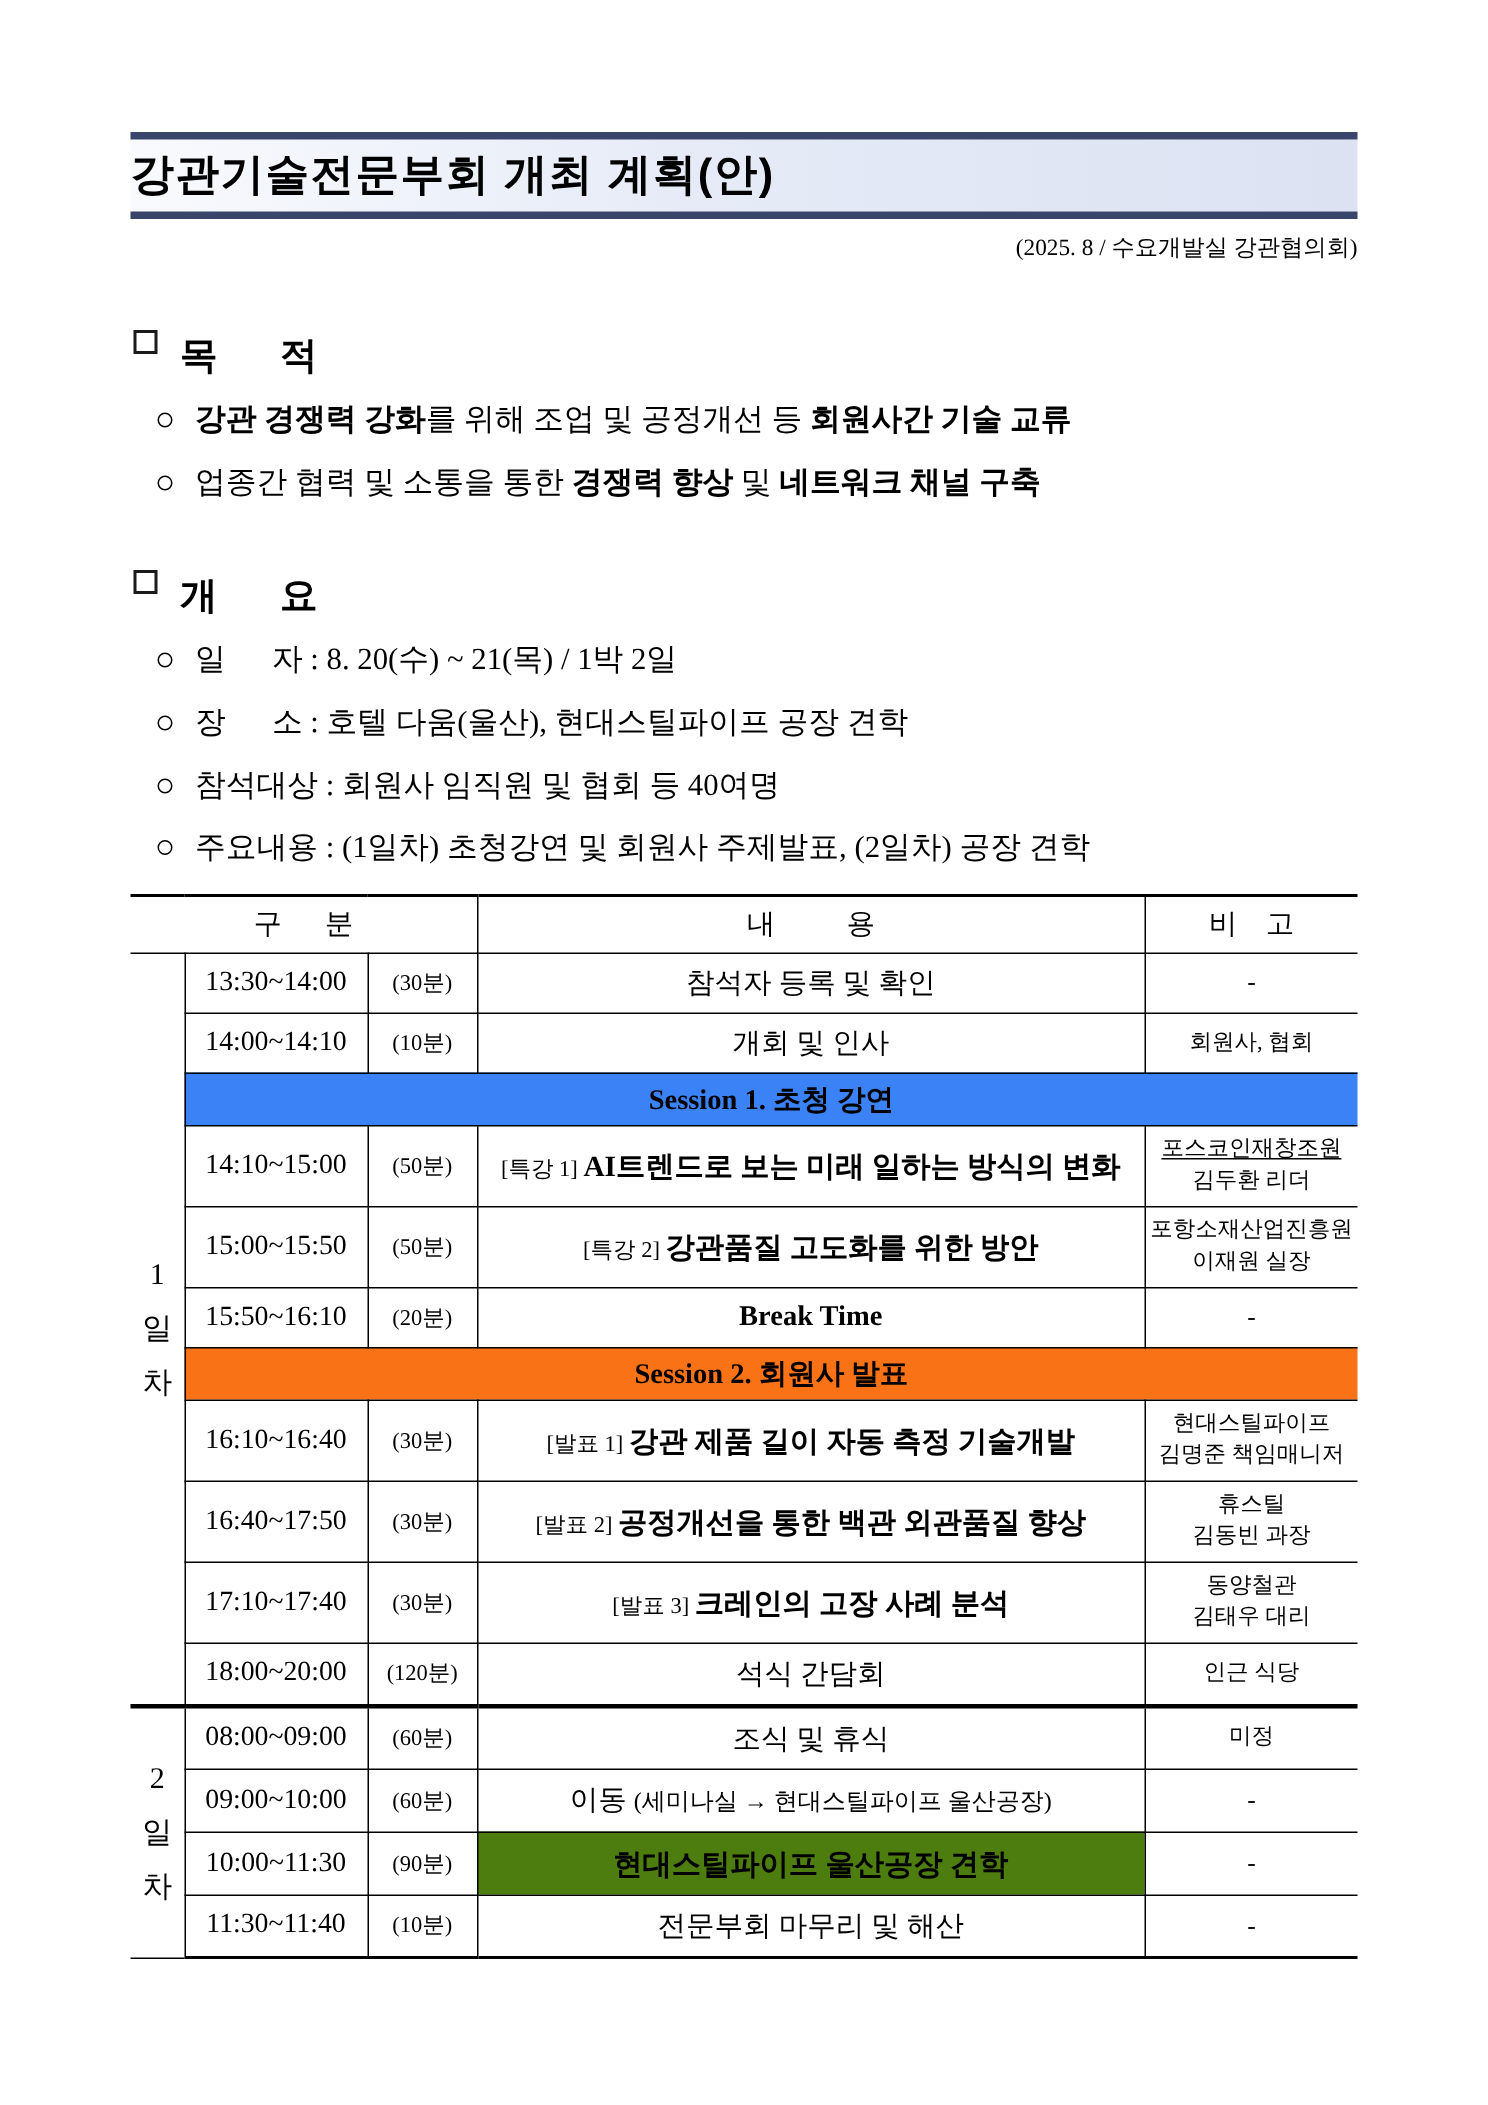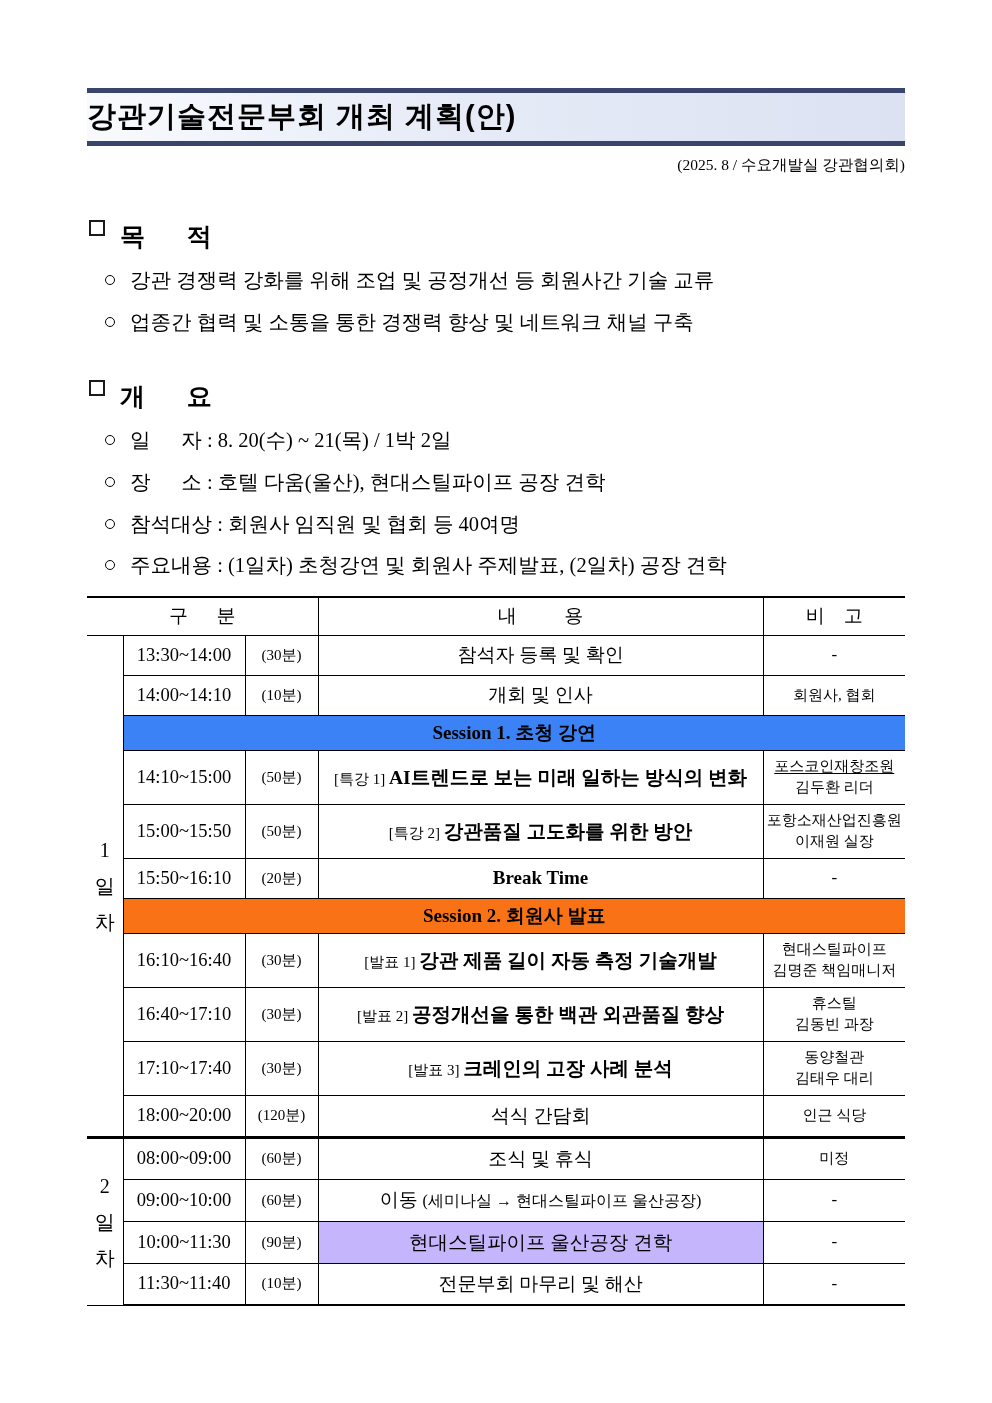--- a/index.html
+++ b/index.html
@@ -32,21 +32,21 @@
   .sq { width: 16px; height: 16px; border: 2px solid #1a1a1a; flex: none; }
   .sect .h {
     font-family: "Liberation Sans", sans-serif;
     font-weight: bold; font-size: 25px; white-space: pre;
   }
 
   
   .li { display: flex; align-items: flex-start; gap: 15px; margin: 13px 0 0 18px; font-size: 20.5px; line-height: 1.4; }
   .circ { width: 10px; height: 10px; border: 1.5px solid #000; border-radius: 50%; margin-top: 9px; flex: none; }
   .li .txt { white-space: pre-wrap; }
-  .b { font-weight: normal; }
+  .b { font-weight: bold; }
 
   
   table.sched {
     border-collapse: collapse; width: 100%; margin-top: 16px;
     table-layout: fixed; font-family: "Liberation Serif", serif;
   }
   table.sched td, table.sched th {
     border: 1px solid #000; text-align: center; vertical-align: middle; padding: 0;
   }
   .noL { border-left: none !important; }
@@ -69,21 +69,21 @@
   td.session { font-weight: bold; font-size: 19px; }
   td.session.s1 { background: #3b82f6; }
   td.session.s2 { background: #f97316; }
   td.lect { text-align: left; padding-left: 9px; }
   .pre { font-size: 15px; }
   .ttl { font-weight: bold; font-size: 19.5px; }
   td.rk { font-size: 15px; line-height: 1.4; }
   td.rk-dash { font-size: 17px; }
   .u { text-decoration: underline; text-underline-offset: 2px; }
   .sub { font-size: 16px; }
-  td.hl { background: #c4b5fd; font-weight: normal; font-size: 19.5px; }
+  td.hl { background: #4d7c0f; font-weight: bold; font-size: 19.5px; }
   .bold-c { font-weight: bold; }
 </style>
 </head>
 <body>
 
 <div class="page">
 
   <div class="titlebar">
     <div class="t">강관기술전문부회 개최 계획(안)</div>
   </div>
@@ -187,21 +187,21 @@
     <tr class="rh-b">
       <td class="time">16:10~16:40</td>
       <td class="dur">(30분)</td>
       <td class="content lect"><span class="pre">[발표 1] </span><span class="ttl">강관 제품 길이 자동 측정 기술개발</span></td>
       <td class="rk noR">
             <div>현대스틸파이프</div>
             <div>김명준 책임매니저</div>
           </td>
     </tr>
     <tr class="rh-b">
-      <td class="time">16:40~17:10</td>
+      <td class="time">16:40~17:50</td>
       <td class="dur">(30분)</td>
       <td class="content lect"><span class="pre">[발표 2] </span><span class="ttl">공정개선을 통한 백관 외관품질 향상</span></td>
       <td class="rk noR">
             <div>휴스틸</div>
             <div>김동빈 과장</div>
           </td>
     </tr>
     <tr class="rh-b">
       <td class="time">17:10~17:40</td>
       <td class="dur">(30분)</td>

